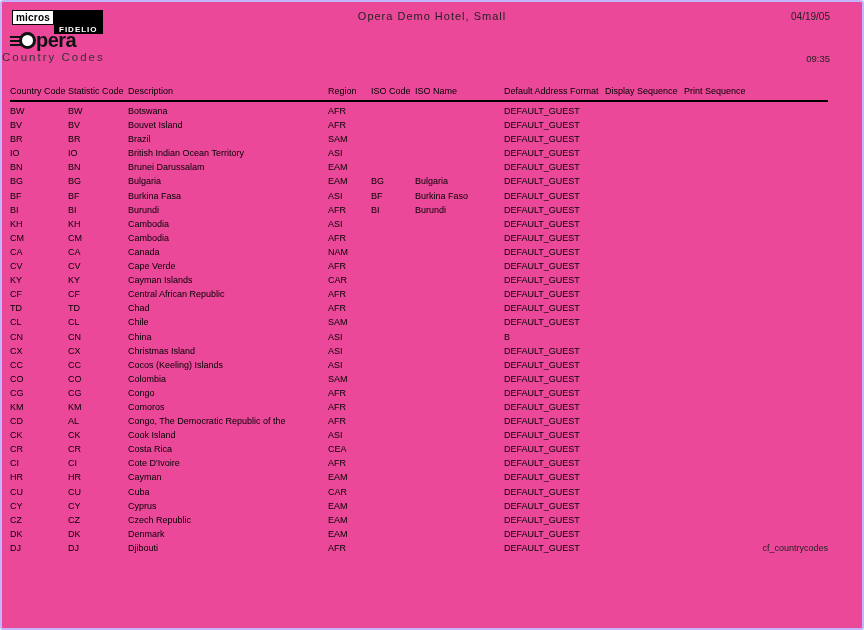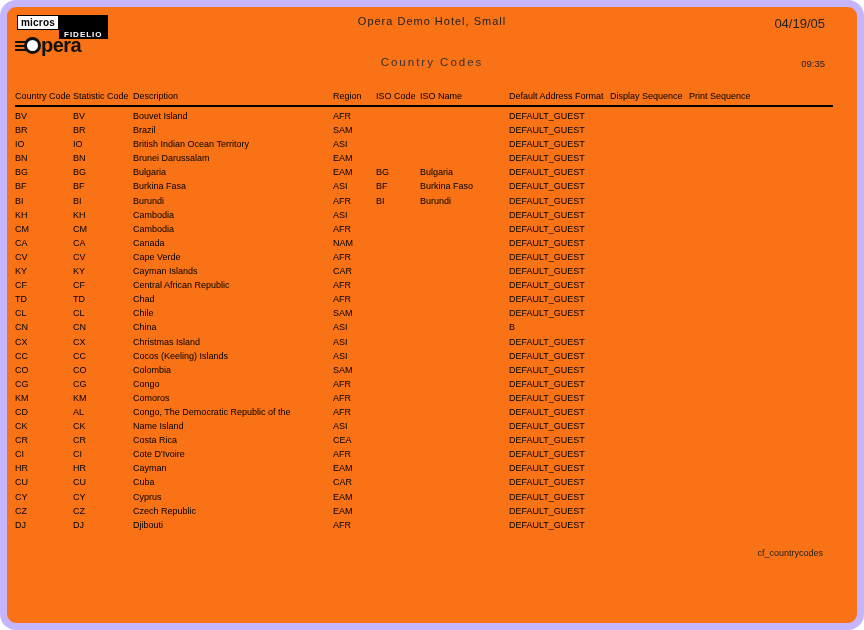--- a/index.html
+++ b/index.html
@@ -5,23 +5,23 @@
   * { margin: 0; padding: 0; box-sizing: border-box; }
   html, body { background: #fff; }
   body {
     width: 864px; height: 630px;
     font-family: "Liberation Sans", sans-serif;
     color: #000;
     position: relative;
   }
   .page {
     position: absolute; inset: 0;
-    border: 7px solid #c4b5fd;
-    border-radius: 16px;
-    background: #f97316;
+    border: 2px solid #c4b5fd;
+    border-radius: 3px;
+    background: #ec4899;
     overflow: hidden;
   }
 
   
   .brand {
     position: absolute; left: 10px; top: 8px;
     display: flex; align-items: stretch; height: 15px;
   }
   .brand .micros {
     border: 1px solid #000; background: #fff; color: #000;
@@ -56,26 +56,26 @@
   }
 
   
   .hotel-title {
     position: absolute; top: 8px; left: 0; width: 100%;
     text-align: center; font-size: 11px; letter-spacing: 1px;
     color: #222;
   }
   .report-title {
     position: absolute; top: 49px; left: 0; width: 100%;
-    text-align: center; font-size: 11.5px; letter-spacing: 2px;
+    font-size: 11.5px; letter-spacing: 2px;
     color: #333;
   }
   .report-date {
     position: absolute; top: 9px; right: 32px;
-    font-size: 13px; color: #222;
+    font-size: 10px; color: #222;
   }
   .report-time {
     position: absolute; top: 51px; right: 32px;
     font-size: 9.5px; color: #222; margin-left: 30px;
   }
 
   
   .report-table-wrap {
     position: absolute; left: 8px; top: 84px; width: 818px;
   }
@@ -146,20 +146,31 @@
             <th>Region</th>
             <th>ISO Code</th>
             <th>ISO Name</th>
             <th>Default Address Format</th>
             <th>Display Sequence</th>
             <th>Print Sequence</th>
           </tr>
       </thead>
       <tbody>
           <tr>
+            <td>BW</td>
+            <td>BW</td>
+            <td>Botswana</td>
+            <td>AFR</td>
+            <td></td>
+            <td></td>
+            <td>DEFAULT_GUEST</td>
+            <td></td>
+            <td></td>
+          </tr>
+          <tr>
             <td>BV</td>
             <td>BV</td>
             <td>Bouvet Island</td>
             <td>AFR</td>
             <td></td>
             <td></td>
             <td>DEFAULT_GUEST</td>
             <td></td>
             <td></td>
           </tr>
@@ -390,21 +401,21 @@
             <td>AFR</td>
             <td></td>
             <td></td>
             <td>DEFAULT_GUEST</td>
             <td></td>
             <td></td>
           </tr>
           <tr>
             <td>CK</td>
             <td>CK</td>
-            <td>Name Island</td>
+            <td>Cook Island</td>
             <td>ASI</td>
             <td></td>
             <td></td>
             <td>DEFAULT_GUEST</td>
             <td></td>
             <td></td>
           </tr>
           <tr>
             <td>CR</td>
             <td>CR</td>
@@ -465,20 +476,31 @@
             <td>CZ</td>
             <td>Czech Republic</td>
             <td>EAM</td>
             <td></td>
             <td></td>
             <td>DEFAULT_GUEST</td>
             <td></td>
             <td></td>
           </tr>
           <tr>
+            <td>DK</td>
+            <td>DK</td>
+            <td>Denmark</td>
+            <td>EAM</td>
+            <td></td>
+            <td></td>
+            <td>DEFAULT_GUEST</td>
+            <td></td>
+            <td></td>
+          </tr>
+          <tr>
             <td>DJ</td>
             <td>DJ</td>
             <td>Djibouti</td>
             <td>AFR</td>
             <td></td>
             <td></td>
             <td>DEFAULT_GUEST</td>
             <td></td>
             <td></td>
           </tr>

